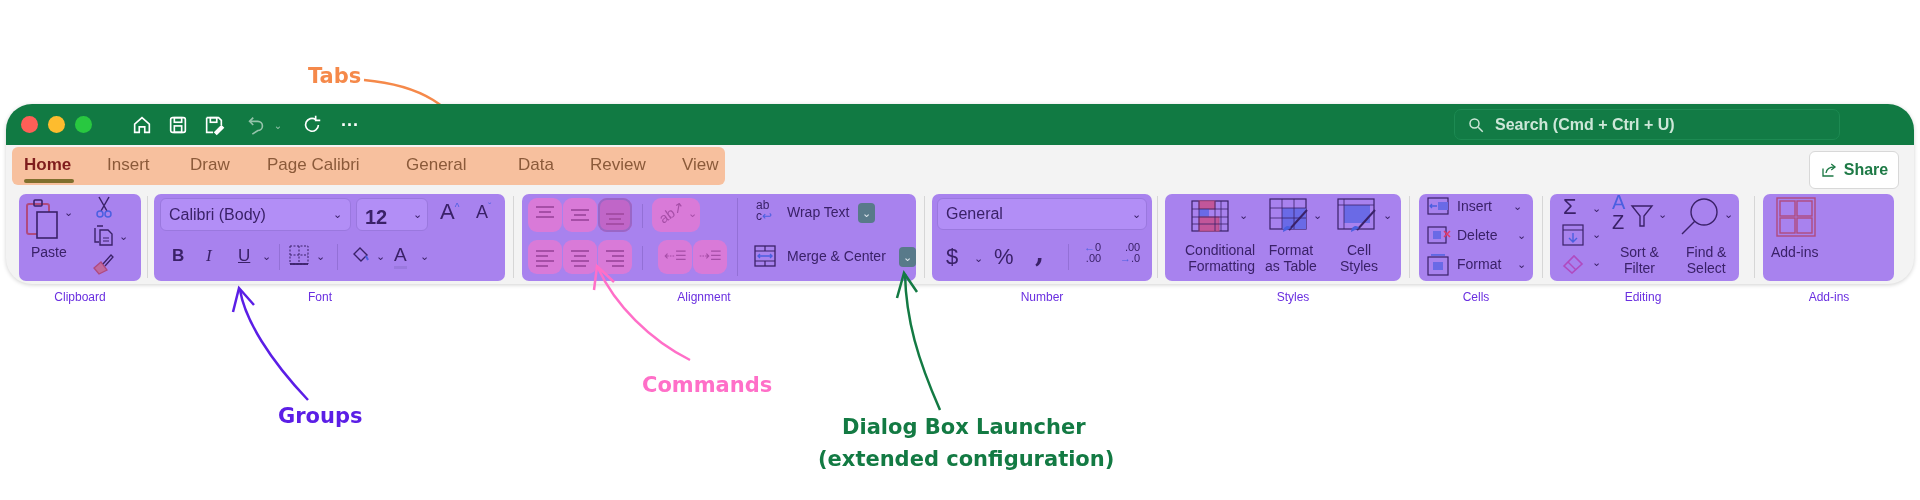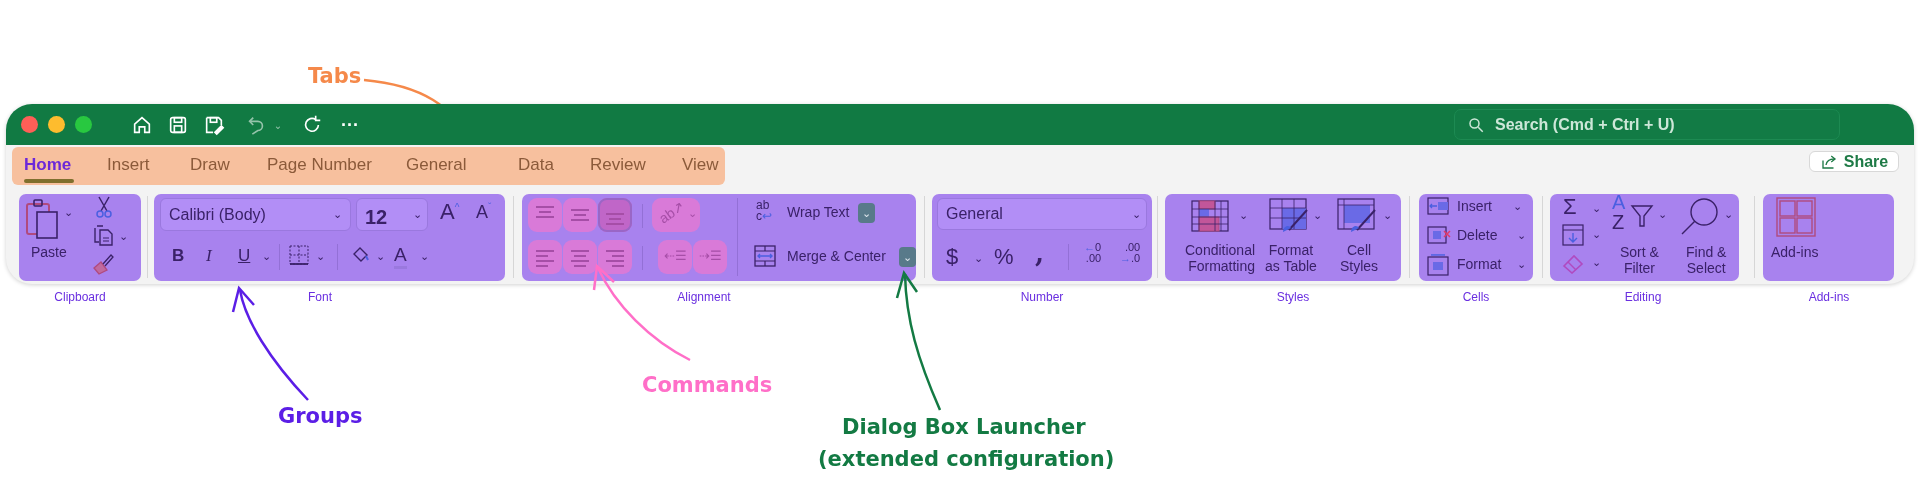--- a/index.html
+++ b/index.html
@@ -11,24 +11,24 @@
   #titlebar { left: 0; top: 0; width: 1908px; height: 41px; background: #117a43; }
   .light { position: absolute; top: 12px; width: 17px; height: 17px; border-radius: 50%; }
   .qa { position: absolute; top: 9px; width: 24px; height: 24px; color: #ffffff; display:flex; align-items:center; justify-content:center; }
   .qa svg { width: 22px; height: 22px; }
   #search { position: absolute; left: 1448px; top: 5px; width: 386px; height: 31px; border-radius: 7px; background: #127b45; border: 1px solid #1d8a52; display:flex; align-items:center; padding-left: 12px; color: #cde7d8; font-size: 16px; font-weight: bold; }
   #search svg { width: 18px; height: 18px; margin-right: 10px; }
 
   
   #tabbar { left: 6px; top: 43px; width: 713px; height: 38px; background: #f7c09e; border-radius: 6px; }
   .tab { position: absolute; top: 8px; font-size: 17px; color: #8b5a3a; white-space: nowrap; }
-  .tab.active { font-weight: bold; color: #6d28d9; }
+  .tab.active { font-weight: bold; color: #7f1d1d; }
   #tab-underline { position: absolute; left: 12px; top: 32px; width: 50px; height: 4px; background: #7f6f2d; border-radius: 2px; }
 
-  #share { left: 1803px; top: 47px; width: 90px; height: 21px; background: #ffffff; border: 1px solid #d8d8d8; border-radius: 6px; display:flex; align-items:center; justify-content:center; color: #1e7a46; font-weight: bold; font-size: 16px; }
+  #share { left: 1803px; top: 47px; width: 90px; height: 38px; background: #ffffff; border: 1px solid #d8d8d8; border-radius: 6px; display:flex; align-items:center; justify-content:center; color: #1e7a46; font-weight: bold; font-size: 16px; }
   #share svg { width: 18px; height: 18px; margin-right: 6px; }
 
   
   .group { position: absolute; top: 90px; height: 87px; background: #a882ee; border-radius: 7px; }
   .sep { position: absolute; top: 92px; width: 1px; height: 82px; background: #d6d6d6; }
   .txt { position: absolute; color: #3a2168; font-size: 14px; white-space: nowrap; }
   .chev { position: absolute; color: #3a2168; font-size: 11px; }
   .ctrl { position: absolute; background: #b28ef6; border: 1px solid #9a78de; border-radius: 6px; }
   .pink { position: absolute; width: 34px; height: 34px; background: #d97ad8; border-radius: 9px; }
   .pink .ln { position: absolute; left: 8px; height: 2px; background: #a64ea7; }
@@ -97,21 +97,21 @@
         </svg>
       <span>Search (Cmd + Ctrl + U)</span>
     </div>
   </div>
 
   <div id="tabbar" class="abs">
     <div class="tab active" style="left:12px;">Home</div>
     <div id="tab-underline"></div>
     <div class="tab" style="left:95px;">Insert</div>
     <div class="tab" style="left:178px;">Draw</div>
-    <div class="tab" style="left:255px;">Page Number</div>
+    <div class="tab" style="left:255px;">Page Calibri</div>
     <div class="tab" style="left:394px;">General</div>
     <div class="tab" style="left:506px;">Data</div>
     <div class="tab" style="left:578px;">Review</div>
     <div class="tab" style="left:670px;">View</div>
   </div>
 
   <div id="share" class="abs">
     <svg viewBox="0 0 24 24" fill="none" stroke="#1e7a46" stroke-width="1.8">
         <path d="M4 10 V20 H18"></path>
         <path d="M8 16 C 9 10, 13 8, 19 8"></path>

